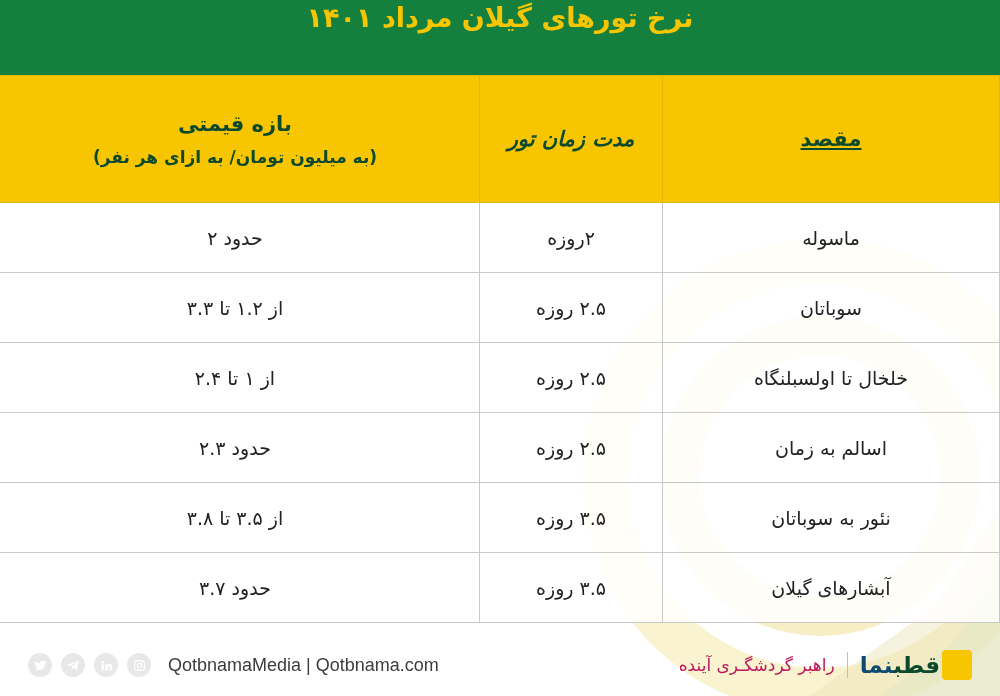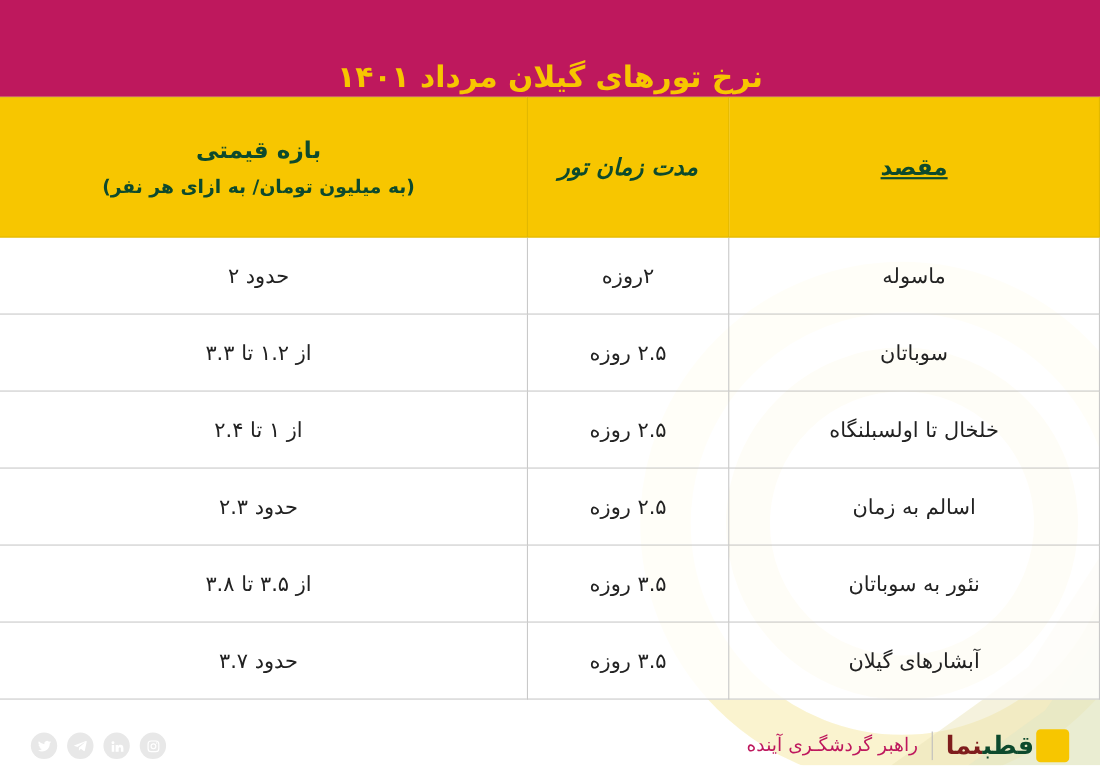--- a/index.html
+++ b/index.html
@@ -29,24 +29,24 @@
     width: 520px;
     height: 520px;
     pointer-events: none;
     z-index: 0;
   }
 
   
   .title-bar {
     position: relative;
     z-index: 2;
-    height: 88px;
-    background: #be185d;
-    display: flex;
-    align-items: flex-end;
+    height: 75px;
+    background: #15803d;
+    display: flex;
+    align-items: flex-start;
     justify-content: center;
   }
   .title-text {
     color: #f7c600;
     font-size: 27px;
     font-weight: bold;
     letter-spacing: 0px;
     text-align: center;
     line-height: 1.3;
   }
@@ -122,21 +122,21 @@
     border-radius: 4px;
     background: #f7c600;
     display: inline-block;
   }
   .logo-word {
     font-size: 23px;
     font-weight: bold;
     color: #0d4a2d;
     letter-spacing: -1px;
   }
-  .logo-word .accent { color: #7f1d1d; margin-top: 40px; }
+  .logo-word .accent { color: #0c4a6e; margin-top: 40px; }
   .brand-sep {
     width: 1px;
     height: 26px;
     background: #bdbdbd;
     display: inline-block;
   }
   .brand-slogan {
     font-size: 17px;
     color: #be185d;
     letter-spacing: -0.5px;
@@ -260,17 +260,18 @@
             <path d="M4.98 3.5a2.5 2.5 0 1 1 0 5 2.5 2.5 0 0 1 0-5zM2.9 9.9h4.2V21H2.9V9.9zM9.4 9.9h4v1.5h.1c.6-1 2-2 4-2 4.2 0 5 2.7 5 6.3V21h-4.2v-4.9c0-1.2 0-2.7-1.7-2.7s-2 1.3-2 2.6V21H9.4V9.9z"></path>
           </svg>
       </span>
       <span class="soc-icon">
         <svg width="13" height="13" viewBox="0 0 24 24" fill="none" stroke="#ffffff" stroke-width="2">
             <rect x="3" y="3" width="18" height="18" rx="5"></rect>
             <circle cx="12" cy="12" r="4"></circle>
             <circle cx="17.5" cy="6.5" r="1.2" fill="#ffffff" stroke="none"></circle>
           </svg>
       </span>
+      <span class="handles">QotbnamaMedia  |  Qotbnama.com</span>
     </div>
 
   </div>
 
 </div>
 
 </body></html>

